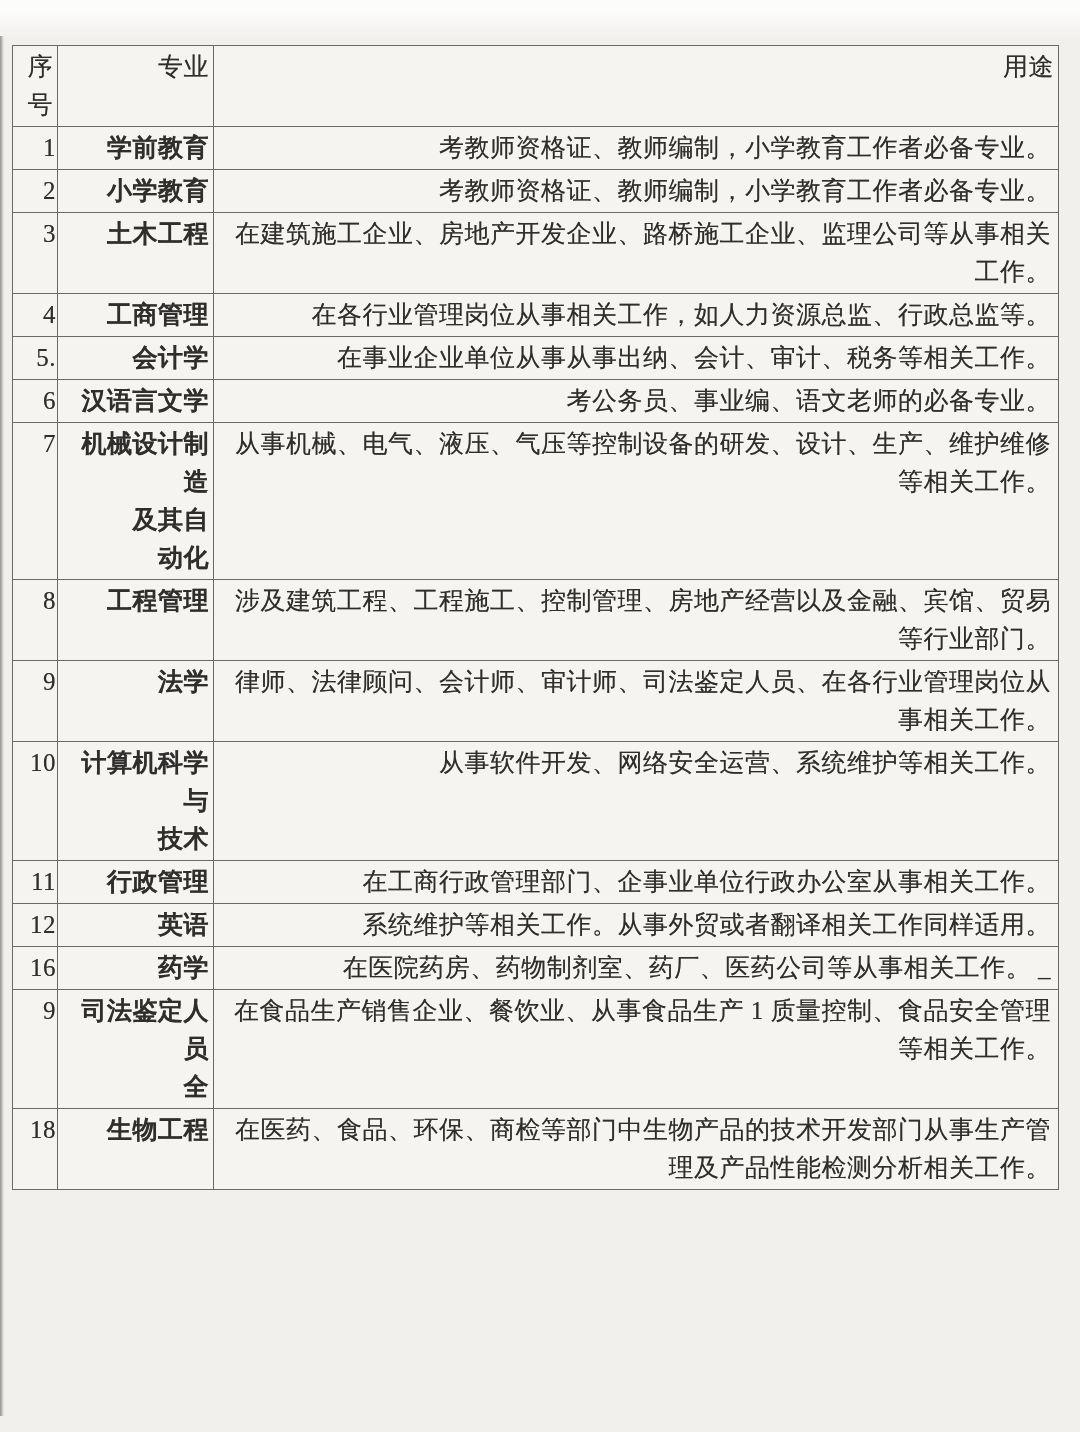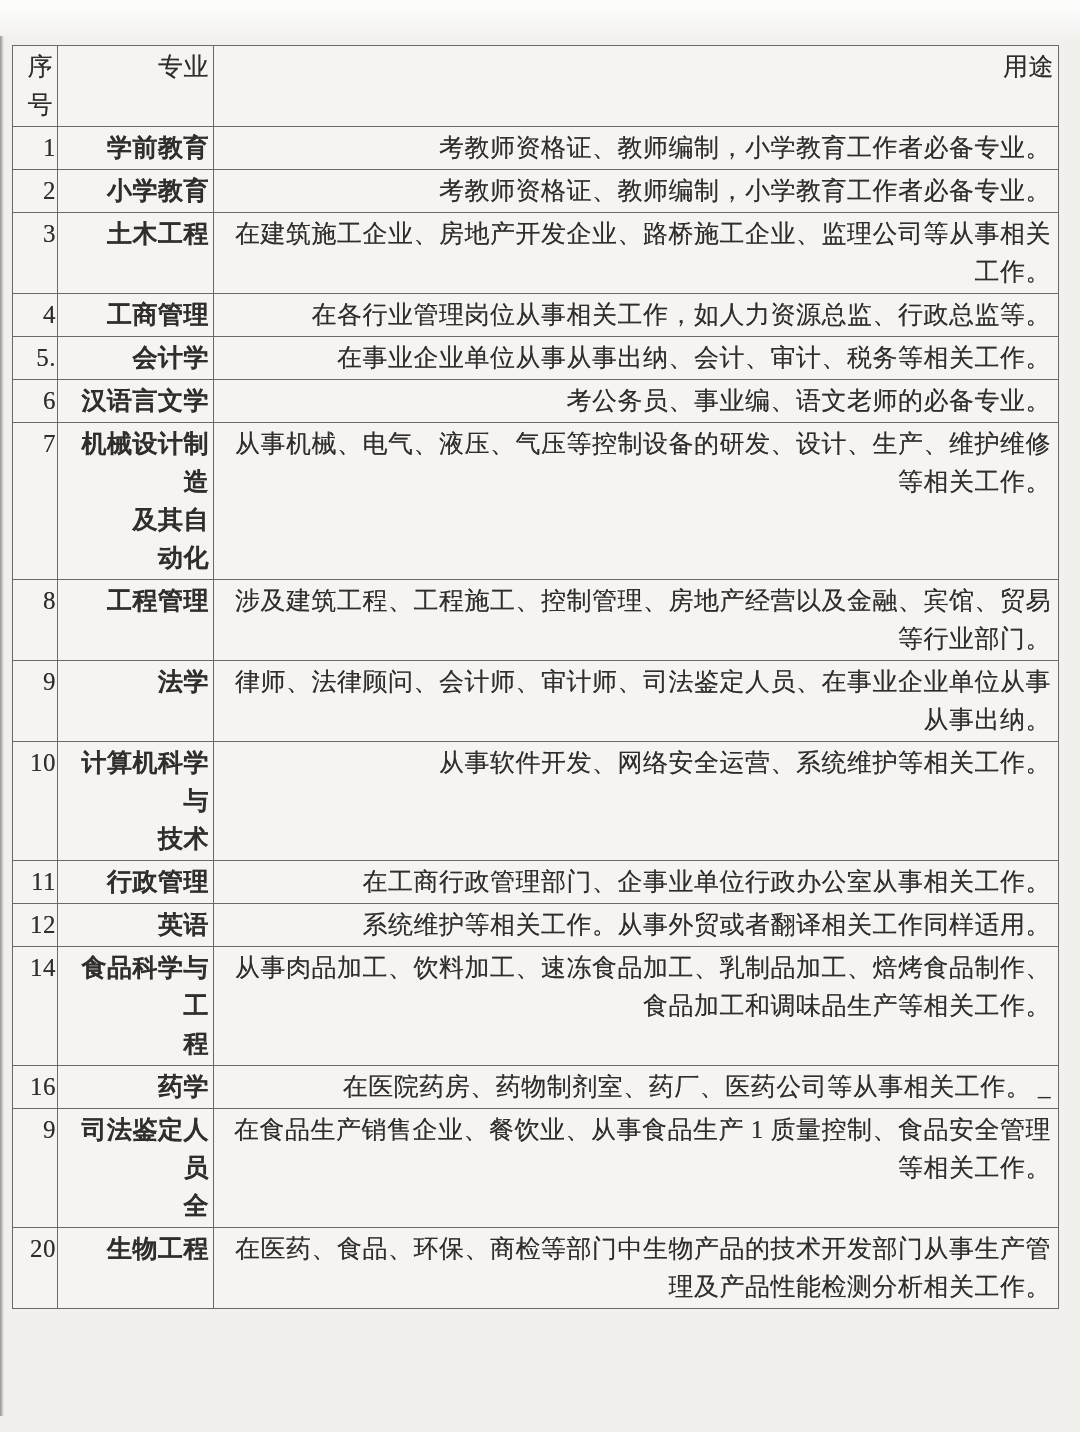--- a/index.html
+++ b/index.html
@@ -120,55 +120,49 @@
           <td class="col-use">从事机械、电气、液压、气压等控制设备的研发、设计、生产、维护维修等相关工作。</td>
         </tr>
         <tr>
           <td class="col-no">8</td>
           <td class="col-major">工程管理</td>
           <td class="col-use">涉及建筑工程、工程施工、控制管理、房地产经营以及金融、宾馆、贸易等行业部门。</td>
         </tr>
         <tr>
           <td class="col-no">9</td>
           <td class="col-major">法学</td>
-          <td class="col-use">律师、法律顾问、会计师、审计师、司法鉴定人员、在事业企业单位从事从事出纳。</td>
+          <td class="col-use">律师、法律顾问、会计师、审计师、司法鉴定人员、在各行业管理岗位从事相关工作。</td>
         </tr>
         <tr>
           <td class="col-no">10</td>
           <td class="col-major">计算机科学与
 技术</td>
           <td class="col-use">从事软件开发、网络安全运营、系统维护等相关工作。</td>
         </tr>
         <tr>
           <td class="col-no">11</td>
           <td class="col-major">行政管理</td>
           <td class="col-use">在工商行政管理部门、企事业单位行政办公室从事相关工作。</td>
         </tr>
         <tr>
           <td class="col-no">12</td>
           <td class="col-major">英语</td>
           <td class="col-use">系统维护等相关工作。从事外贸或者翻译相关工作同样适用。</td>
         </tr>
         <tr>
-          <td class="col-no">14</td>
-          <td class="col-major">食品科学与工
-程</td>
-          <td class="col-use">从事肉品加工、饮料加工、速冻食品加工、乳制品加工、焙烤食品制作、食品加工和调味品生产等相关工作。</td>
-        </tr>
-        <tr>
           <td class="col-no">16</td>
           <td class="col-major">药学</td>
           <td class="col-use">在医院药房、药物制剂室、药厂、医药公司等从事相关工作。 _</td>
         </tr>
         <tr>
           <td class="col-no">9</td>
           <td class="col-major">司法鉴定人员
 全</td>
           <td class="col-use">在食品生产销售企业、餐饮业、从事食品生产 1 质量控制、食品安全管理等相关工作。</td>
         </tr>
         <tr>
-          <td class="col-no">20</td>
+          <td class="col-no">18</td>
           <td class="col-major">生物工程</td>
           <td class="col-use">在医药、食品、环保、商检等部门中生物产品的技术开发部门从事生产管理及产品性能检测分析相关工作。</td>
         </tr>
       </tbody>
   </table>
 </div>
 
 </body></html>

